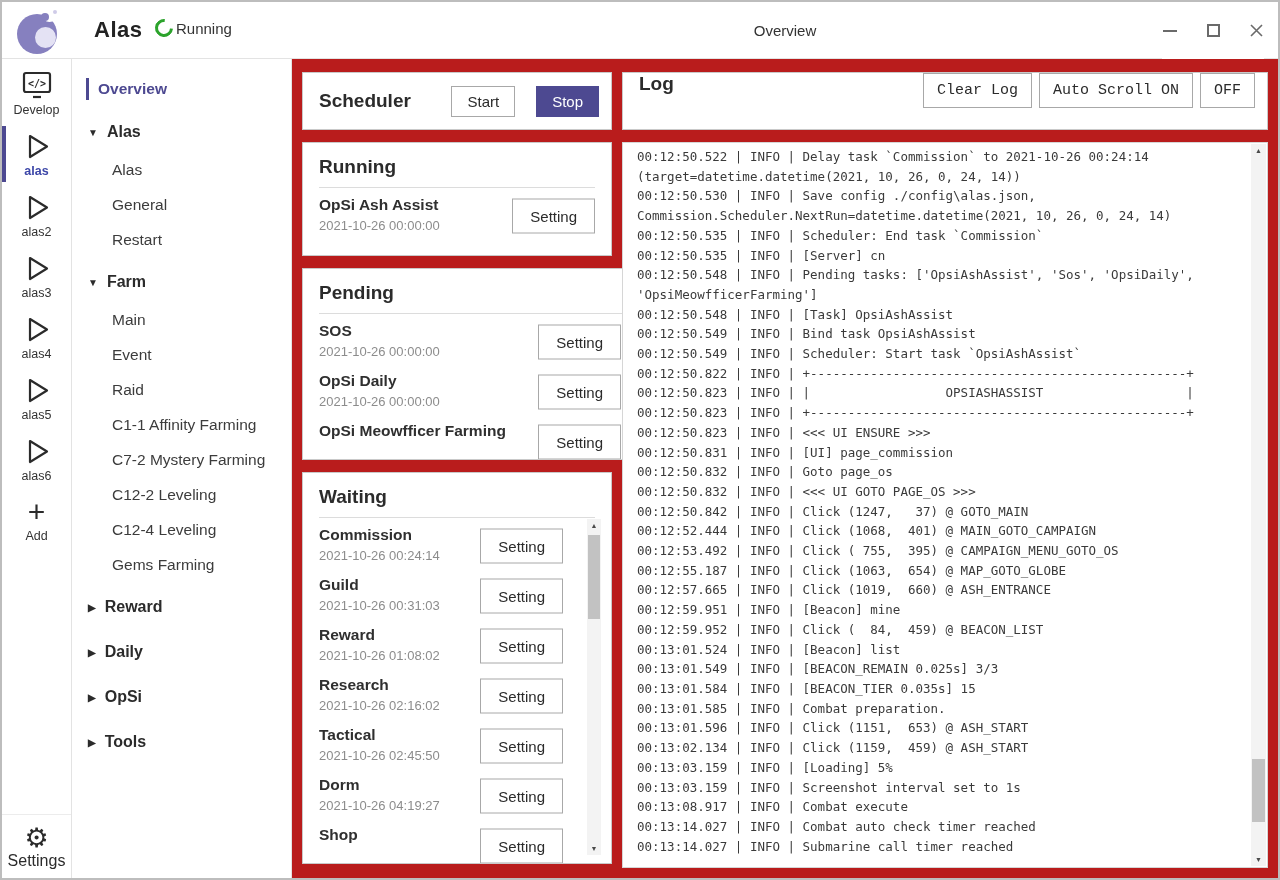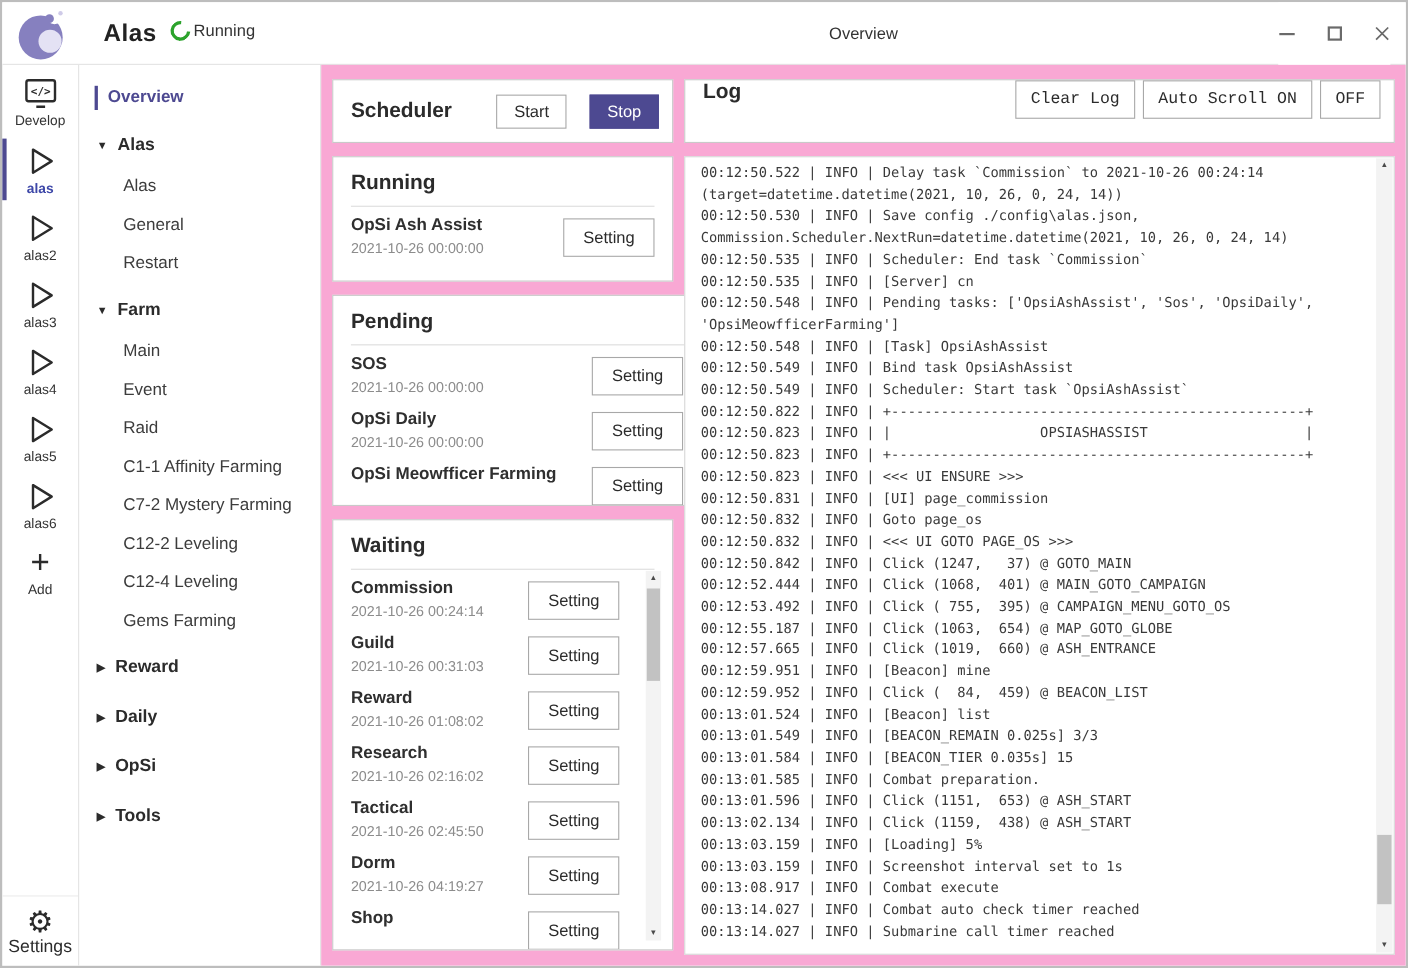--- a/index.html
+++ b/index.html
@@ -39,21 +39,21 @@
 
   
   .sidenav { position:absolute; top:57px; bottom:0; left:70px; width:220px; border-right:1px solid #e3e3e3; padding-top:12px; overflow:hidden; }
   .nav-overview { position:relative; padding:9px 0 9px 26px; font-size:15.5px; font-weight:bold; color:#4d4991; margin-bottom:4px; }
   .nav-overview::before { content:""; position:absolute; left:14px; top:7px; bottom:7px; width:3px; background:#4d4991; }
   .nav-section { padding:11px 0 11px 16px; margin-top:5px; font-size:16px; font-weight:bold; color:#2b2b2b; display:flex; align-items:center; }
   .nav-section .tri { font-size:10px; margin-right:9px; color:#2b2b2b; }
   .nav-child { padding:8.5px 0 8.5px 40px; font-size:15.5px; color:#3c3c3c; }
 
   
-  .main { position:absolute; top:57px; left:290px; right:0; bottom:0; background:#f9a8d4; }
+  .main { position:absolute; top:57px; left:290px; right:0; bottom:0; background:#b91c1c; }
   .card { position:absolute; background:#fff; border:1px solid #c9c9c9; }
 
   .card-scheduler { left:10px; top:13px; width:310px; height:58px; display:flex; align-items:center; padding:0 12px 0 16px; }
   .card-title { font-size:19px; font-weight:600; color:#2b2b2b; }
   .sched-btns { margin-left:auto; display:flex; gap:21px; }
   .btn { font-family:"Liberation Sans", sans-serif; background:#fff; border:1px solid #a8a8a8; font-size:15px; color:#2b2b2b; cursor:default; }
   .btn-start { padding:6px 15px; }
   .btn-stop { padding:6px 15px; background:#4d4991; border-color:#4d4991; color:#fff; }
 
   .card-running { left:10px; top:83px; width:310px; height:114px; overflow:hidden; }
@@ -369,21 +369,21 @@
           <div class="log-line">00:12:53.492 | INFO | Click ( 755,  395) @ CAMPAIGN_MENU_GOTO_OS</div>
           <div class="log-line">00:12:55.187 | INFO | Click (1063,  654) @ MAP_GOTO_GLOBE</div>
           <div class="log-line">00:12:57.665 | INFO | Click (1019,  660) @ ASH_ENTRANCE</div>
           <div class="log-line">00:12:59.951 | INFO | [Beacon] mine</div>
           <div class="log-line">00:12:59.952 | INFO | Click (  84,  459) @ BEACON_LIST</div>
           <div class="log-line">00:13:01.524 | INFO | [Beacon] list</div>
           <div class="log-line">00:13:01.549 | INFO | [BEACON_REMAIN 0.025s] 3/3</div>
           <div class="log-line">00:13:01.584 | INFO | [BEACON_TIER 0.035s] 15</div>
           <div class="log-line">00:13:01.585 | INFO | Combat preparation.</div>
           <div class="log-line">00:13:01.596 | INFO | Click (1151,  653) @ ASH_START</div>
-          <div class="log-line">00:13:02.134 | INFO | Click (1159,  438) @ ASH_START</div>
+          <div class="log-line">00:13:02.134 | INFO | Click (1159,  459) @ ASH_START</div>
           <div class="log-line">00:13:03.159 | INFO | [Loading] 5%</div>
           <div class="log-line">00:13:03.159 | INFO | Screenshot interval set to 1s</div>
           <div class="log-line">00:13:08.917 | INFO | Combat execute</div>
           <div class="log-line">00:13:14.027 | INFO | Combat auto check timer reached</div>
           <div class="log-line">00:13:14.027 | INFO | Submarine call timer reached</div>
         </div>
       <div class="fake-scroll scroll-log">
         <div class="sb-arrow">▲</div>
         <div class="sb-track">
             <div class="sb-thumb" style="top:86.5%; height:9%;"></div>

